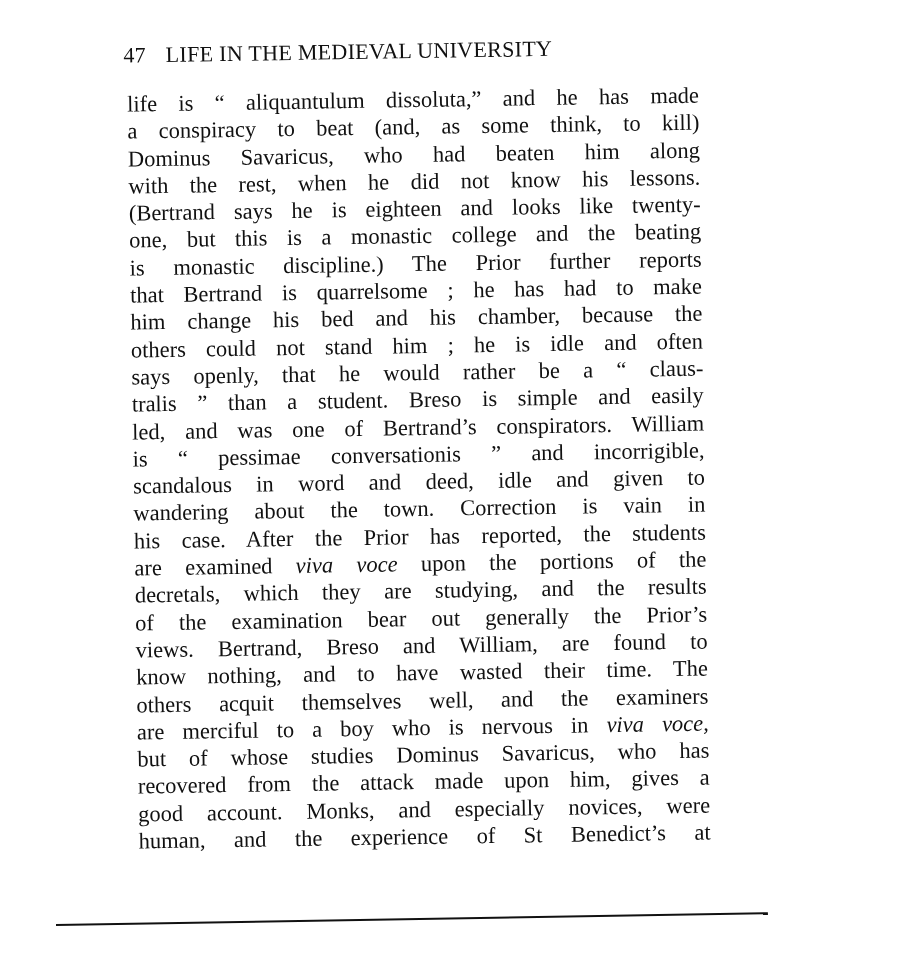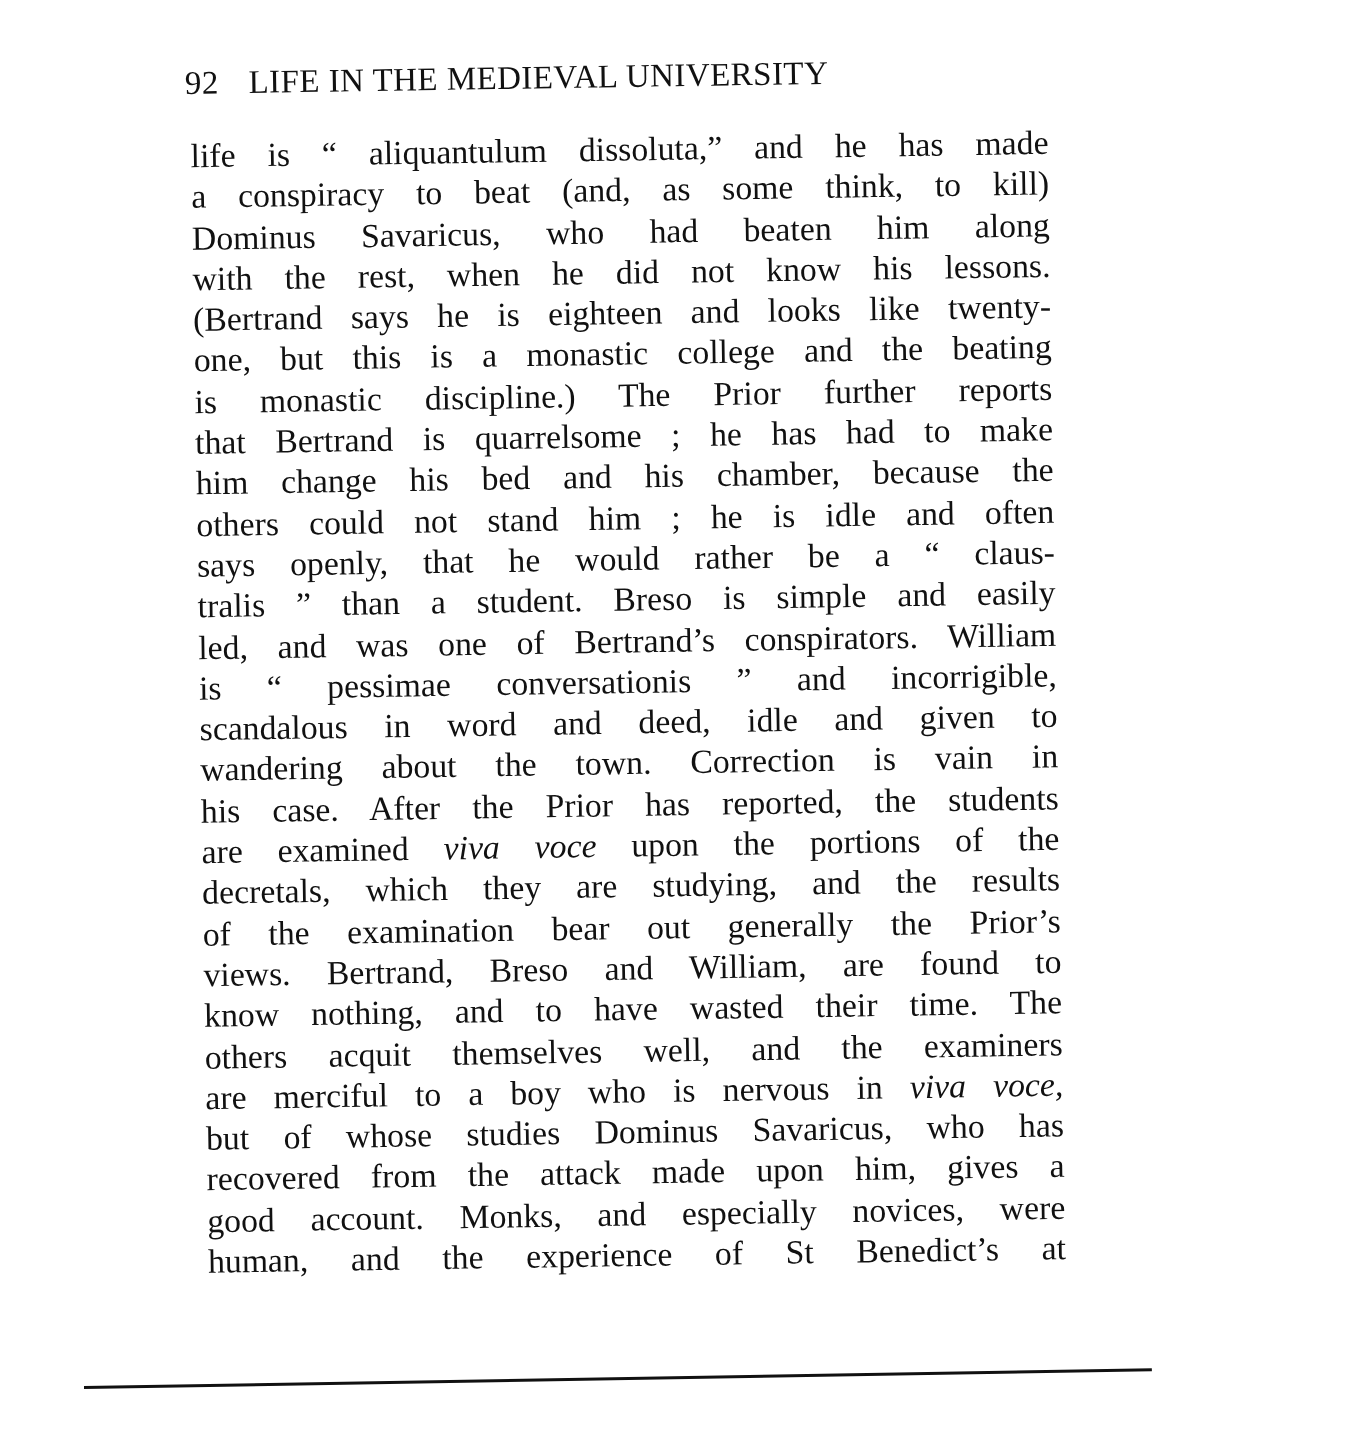--- a/index.html
+++ b/index.html
@@ -31,21 +31,21 @@
     .rule {
       position: absolute; left: 56px; top: 924px; width: 712px; height: 2px;
       background: #111111; transform: rotate(-0.95deg); transform-origin: left center;
     }
   </style>
 </head>
 <body>
 
 <div class="page">
   <div class="running-head">
-    <span class="folio">92</span>
+    <span class="folio">47</span>
     <span class="title">LIFE IN THE MEDIEVAL UNIVERSITY</span>
   </div>
 
   <div class="body-text" id="body-text">
       <span class="line"><span>life is “ aliquantulum dissoluta,” and he has made</span></span>
       <span class="line"><span>a conspiracy to beat (and, as some think, to kill)</span></span>
       <span class="line"><span>Dominus Savaricus, who had beaten him along</span></span>
       <span class="line"><span>with the rest, when he did not know his lessons.</span></span>
       <span class="line"><span>(Bertrand says he is eighteen and looks like twenty-</span></span>
       <span class="line"><span>one, but this is a monastic college and the beating</span></span>

